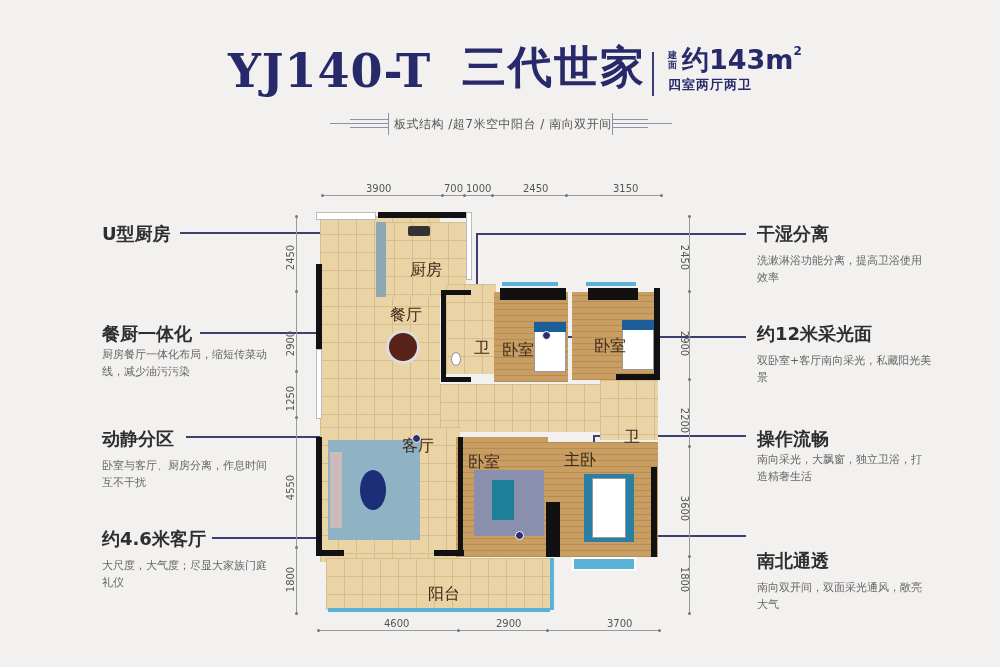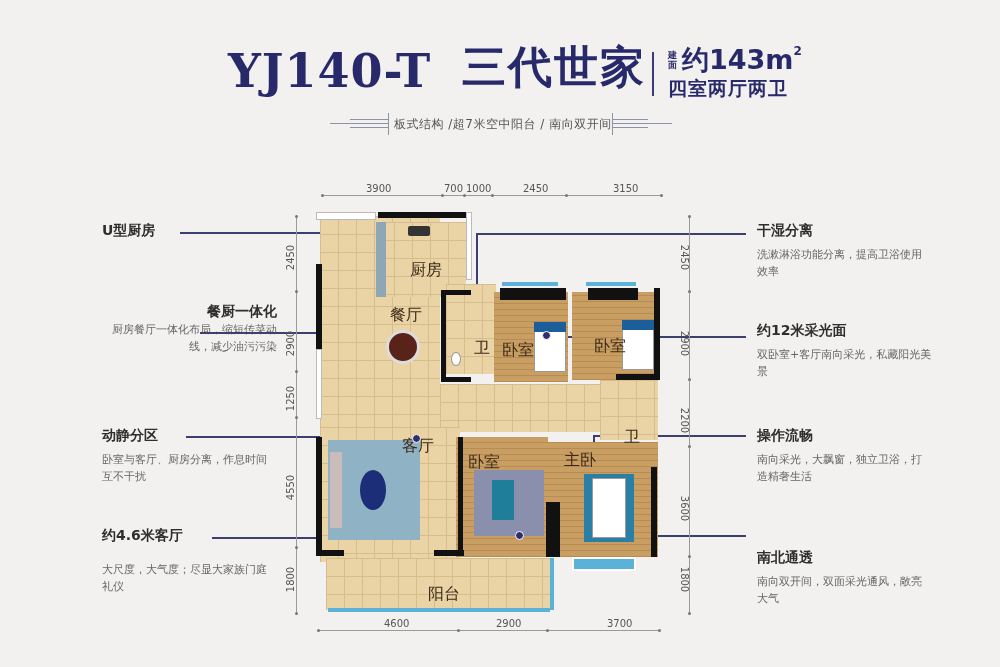--- a/index.html
+++ b/index.html
@@ -25,29 +25,29 @@
     font-weight: bold; font-size: 44px; color: #27296b;
     letter-spacing: 2px; white-space: nowrap;
   }
   .title-divider { left: 652px; top: 52px; width: 2px; height: 44px; background: #3a3c78; }
   .area-prefix {
     left: 668px; top: 50px; width: 12px;
     font-size: 9px; line-height: 10px; color: #27296b; font-weight: bold;
   }
   .area-value { left: 682px; top: 42px; font-size: 27px; color: #27296b; font-weight: bold; white-space: nowrap; }
   .area-value sup { font-size: 12px; vertical-align: 14px; }
-  .layout-text { left: 668px; top: 76px; font-size: 19px; color: #27296b; font-weight: bold; letter-spacing: 1px; white-space: nowrap; }
+  .layout-text { left: 668px; top: 76px; font-size: 13px; color: #27296b; font-weight: bold; letter-spacing: 1px; white-space: nowrap; }
 
   .subtitle { left: 394px; top: 116px; font-size: 12px; color: #555; white-space: nowrap; letter-spacing: 0.5px; }
   .deco { height: 14px; }
   .deco .ln { position: absolute; height: 1px; background: #8e92a8; }
   .deco .vt { position: absolute; width: 1px; height: 22px; top: -4px; background: #8e92a8; }
 
   
-  .feat-title { font-size: 14px; font-weight: bold; color: #2e2e2e; white-space: nowrap; }
+  .feat-title { font-size: 18px; font-weight: bold; color: #2e2e2e; white-space: nowrap; }
   .feat-desc { font-size: 11px; color: #666; line-height: 17px; width: 175px; }
   .leader { height: 2px; background: #3d3f6e; }
   .dot { width: 9px; height: 9px; border-radius: 50%; background: #2c2e70; border: 1px solid #fff; }
   .vleader { width: 2px; background: #3d3f6e; }
 
   
   .dimline-h { height: 1px; background: #9a9a9a; }
   .dimline-v { width: 1px; background: #9a9a9a; }
   .dimtick { width: 3px; height: 3px; background: #777; border-radius: 50%; }
   .dimtxt { font-size: 10px; color: #555; white-space: nowrap; }
@@ -96,38 +96,38 @@
   <div class="ln" style="left:0; top:10px; width:36px;"></div>
 </div>
 
 <div class="abs" style="left:102px; top:222px;">
   <div class="feat-title">U型厨房</div>
 </div>
 <div class="abs leader" style="left:180px; top:232px; width:236px;"></div>
 <div class="abs vleader" style="left:414px; top:232px; height:28px;"></div>
 <div class="abs dot" style="left:410px; top:257px;"></div>
 
-<div class="abs" style="left:102px; top:303px;text-align:right;">
+<div class="abs" style="left:102px; top:322px;">
   <div class="feat-title">餐厨一体化</div>
   <div class="feat-desc" style="">厨房餐厅一体化布局，缩短传菜动线，减少油污污染</div>
 </div>
 <div class="abs leader" style="left:200px; top:332px; width:170px;"></div>
 <div class="abs dot" style="left:367px; top:328px;"></div>
 
 <div class="abs" style="left:102px; top:427px;">
   <div class="feat-title">动静分区</div>
   <div class="feat-desc" style="margin-top:6px;">卧室与客厅、厨房分离，作息时间互不干扰</div>
 </div>
 <div class="abs leader" style="left:186px; top:436px; width:254px;"></div>
 <div class="abs vleader" style="left:438px; top:396px; height:42px;"></div>
 <div class="abs dot" style="left:434px; top:393px;"></div>
 
 <div class="abs" style="left:102px; top:527px;">
   <div class="feat-title">约4.6米客厅</div>
-  <div class="feat-desc" style="margin-top:16px;">大尺度，大气度；尽显大家族门庭礼仪</div>
+  <div class="feat-desc" style="margin-top:6px;">大尺度，大气度；尽显大家族门庭礼仪</div>
 </div>
 <div class="abs leader" style="left:212px; top:537px; width:216px;"></div>
 <div class="abs vleader" style="left:426px; top:508px; height:31px;"></div>
 <div class="abs dot" style="left:422px; top:503px;"></div>
 
 <div class="abs" style="left:757px; top:222px;">
   <div class="feat-title">干湿分离</div>
   <div class="feat-desc" style="margin-top:6px;">洗漱淋浴功能分离，提高卫浴使用效率</div>
 </div>
 <div class="abs leader" style="left:476px; top:233px; width:270px;"></div>
@@ -135,21 +135,21 @@
 <div class="abs dot" style="left:472px; top:305px;"></div>
 
 <div class="abs" style="left:757px; top:322px;">
   <div class="feat-title">约12米采光面</div>
   <div class="feat-desc" style="margin-top:6px;">双卧室+客厅南向采光，私藏阳光美景</div>
 </div>
 <div class="abs leader" style="left:548px; top:336px; width:198px;"></div>
 
 <div class="abs" style="left:757px; top:427px;">
   <div class="feat-title">操作流畅</div>
-  <div class="feat-desc" style="margin-top:6px;">南向采光，大飘窗，独立卫浴，打造精奢生活</div>
+  <div class="feat-desc" style="">南向采光，大飘窗，独立卫浴，打造精奢生活</div>
 </div>
 <div class="abs leader" style="left:593px; top:435px; width:153px;"></div>
 <div class="abs vleader" style="left:593px; top:435px; height:22px;"></div>
 <div class="abs dot" style="left:589px; top:452px;"></div>
 
 <div class="abs" style="left:757px; top:549px;">
   <div class="feat-title">南北通透</div>
   <div class="feat-desc" style="margin-top:6px;">南向双开间，双面采光通风，敞亮大气</div>
 </div>
 <div class="abs leader" style="left:520px; top:535px; width:226px;"></div>

